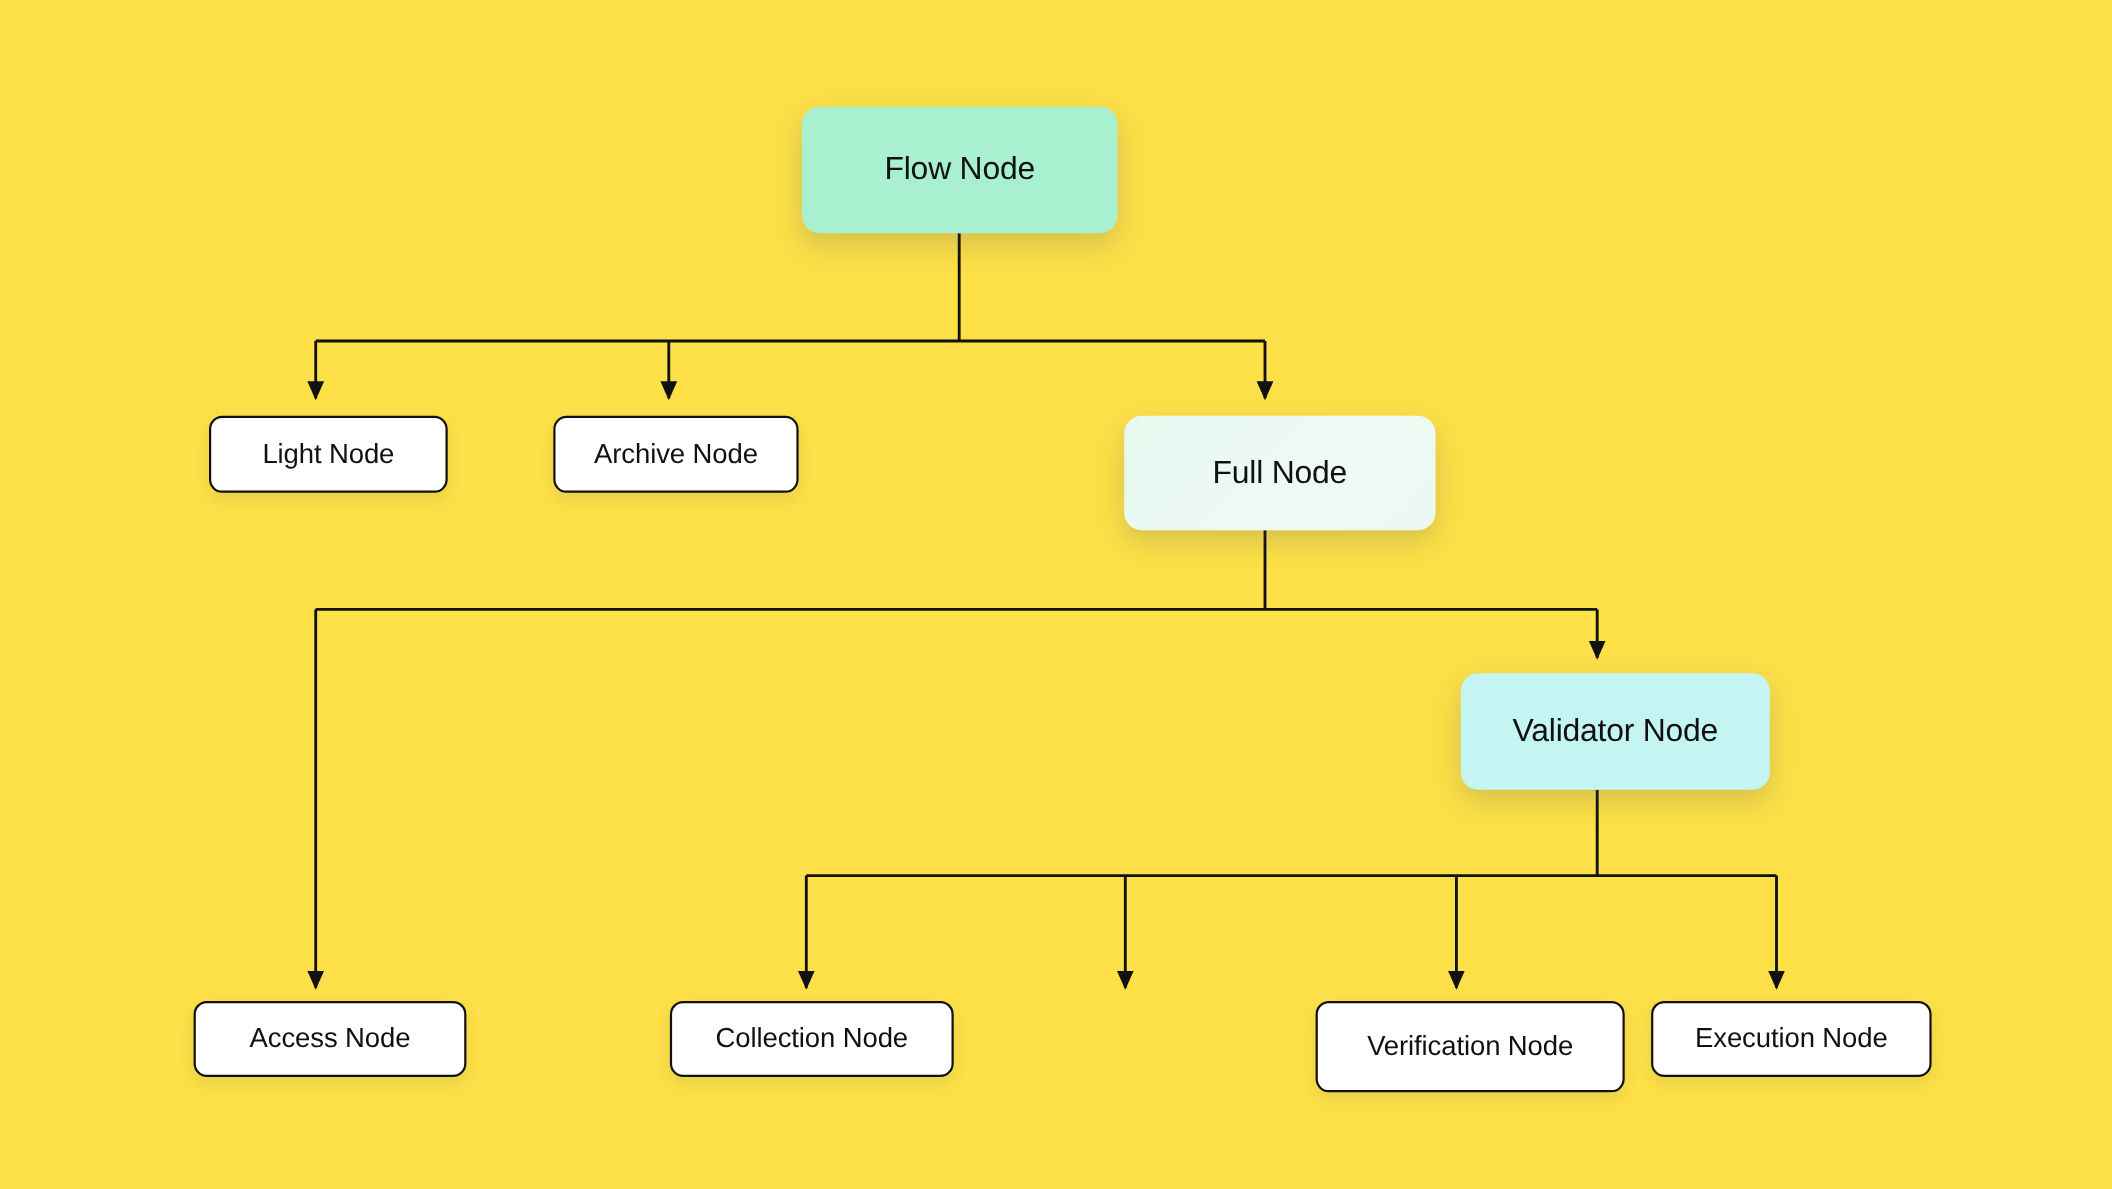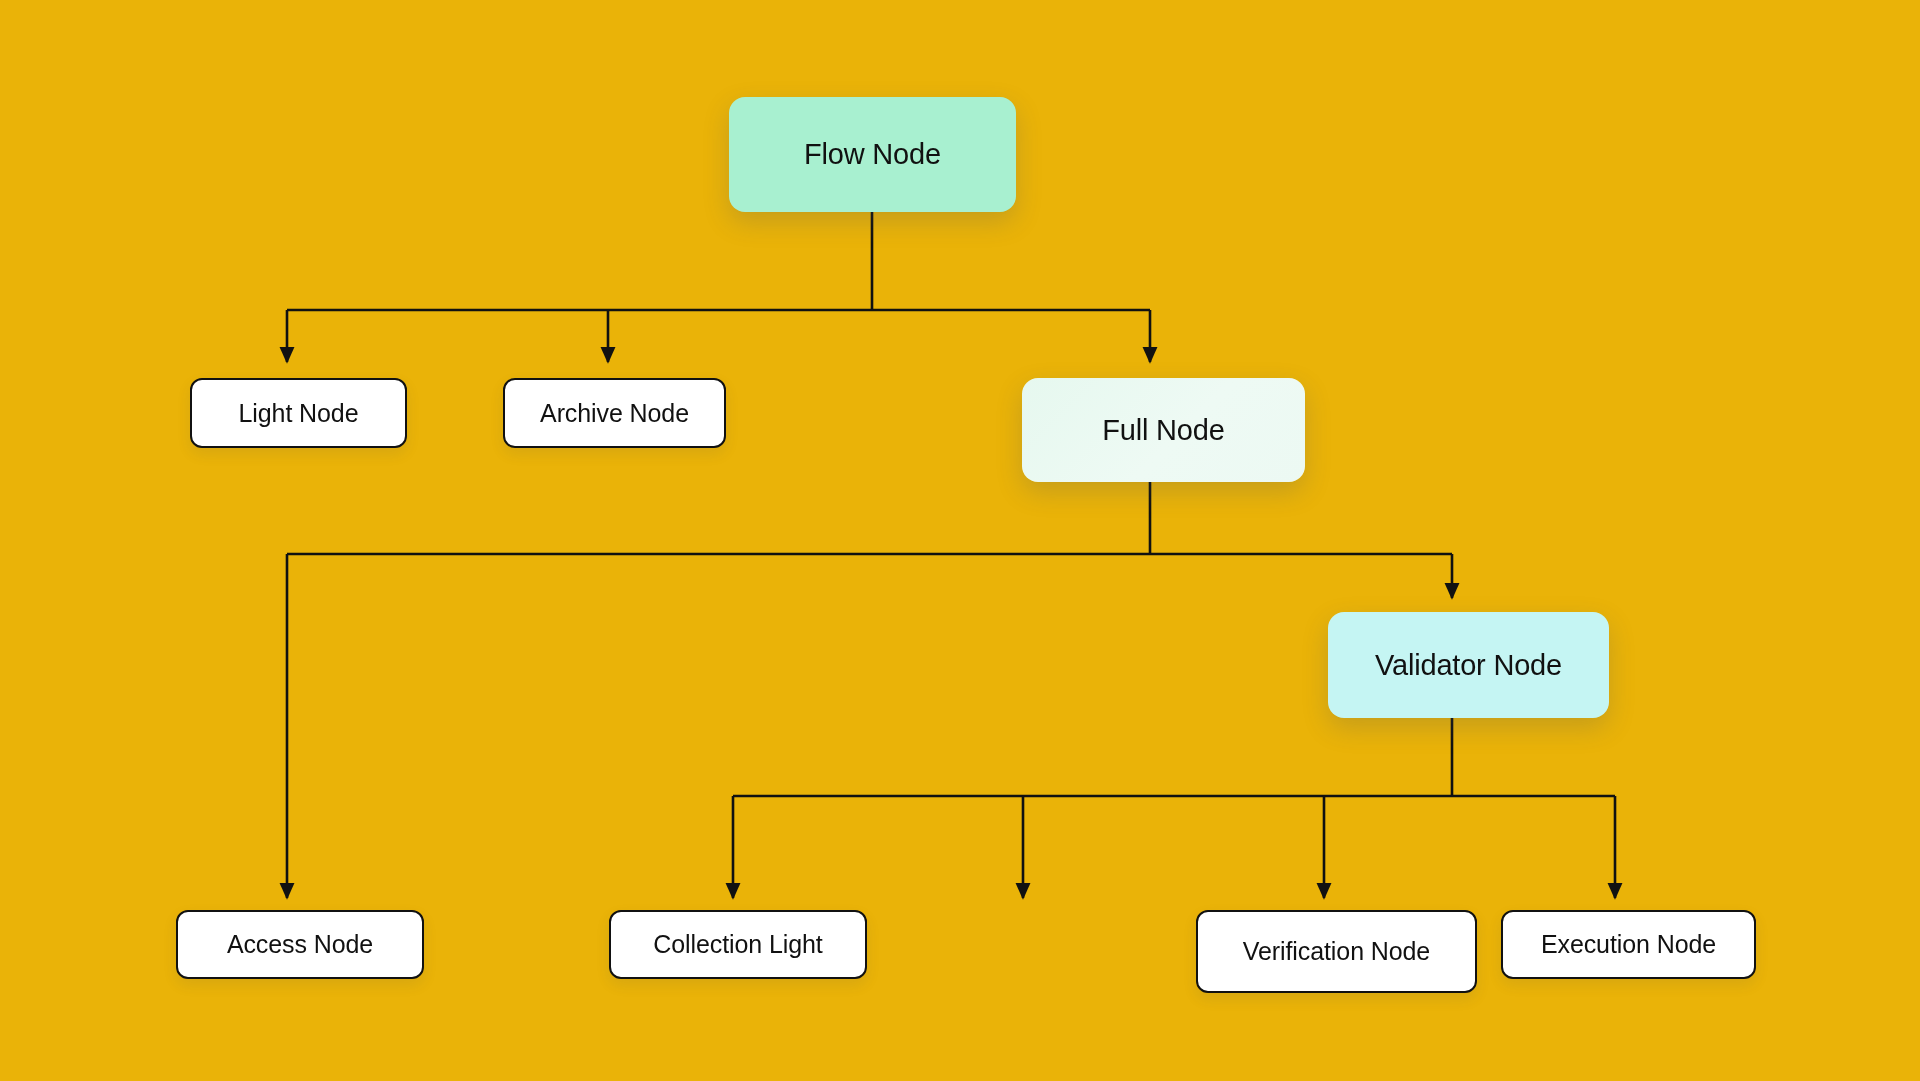--- a/index.html
+++ b/index.html
@@ -10,21 +10,21 @@
     width: 1920px;
     height: 1081px;
     background: #f1f3f5;
     font-family: "Liberation Sans", sans-serif;
     overflow: hidden;
   }
   #canvas {
     position: relative;
     width: 1920px;
     height: 1081px;
-    background: #eab308;
+    background: #fde047;
   }
   #edges {
     position: absolute;
     left: 0;
     top: 0;
     width: 1920px;
     height: 1081px;
     pointer-events: none;
   }
   .node {
@@ -111,21 +111,21 @@
 
   <div class="node fill validator" style="left:1328px; top:612px; width:281px; height:106px;">
     <span>Validator Node</span>
   </div>
 
   <div class="node plain" style="left:176px; top:910px; width:248px; height:69px;">
     <span>Access Node</span>
   </div>
 
   <div class="node plain" style="left:609px; top:910px; width:258px; height:69px;">
-    <span>Collection Light</span>
+    <span>Collection Node</span>
   </div>
 
 
   <div class="node plain" style="left:1196px; top:910px; width:281px; height:83px;">
     <span>Verification Node</span>
   </div>
 
   <div class="node plain" style="left:1501px; top:910px; width:255px; height:69px;">
     <span>Execution Node</span>
   </div>

